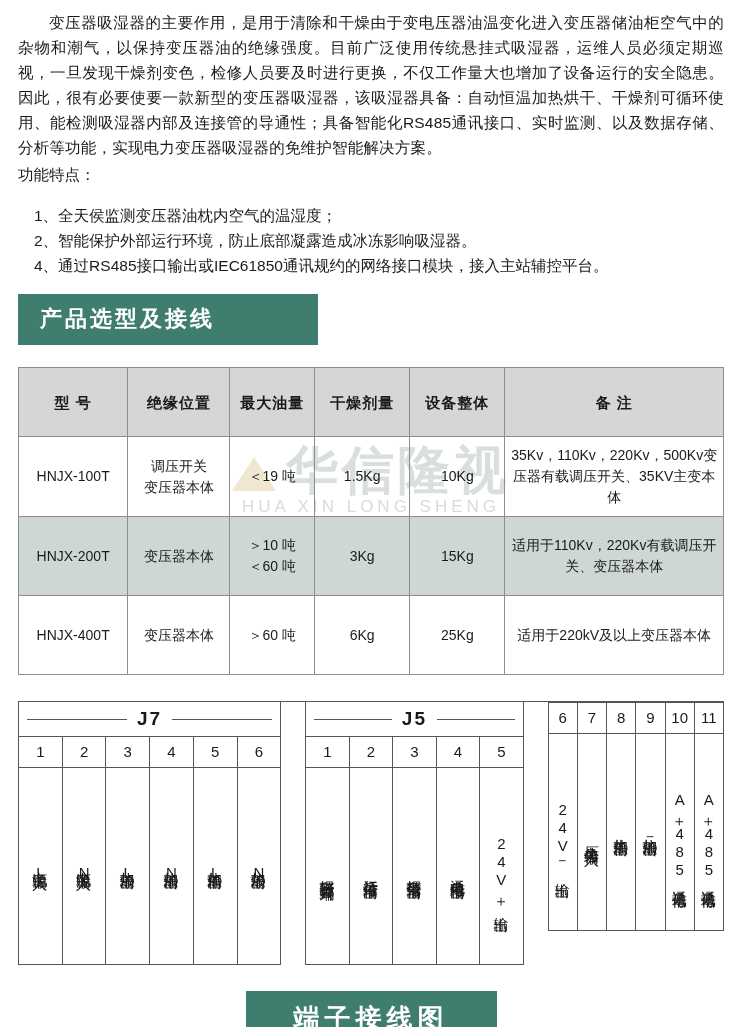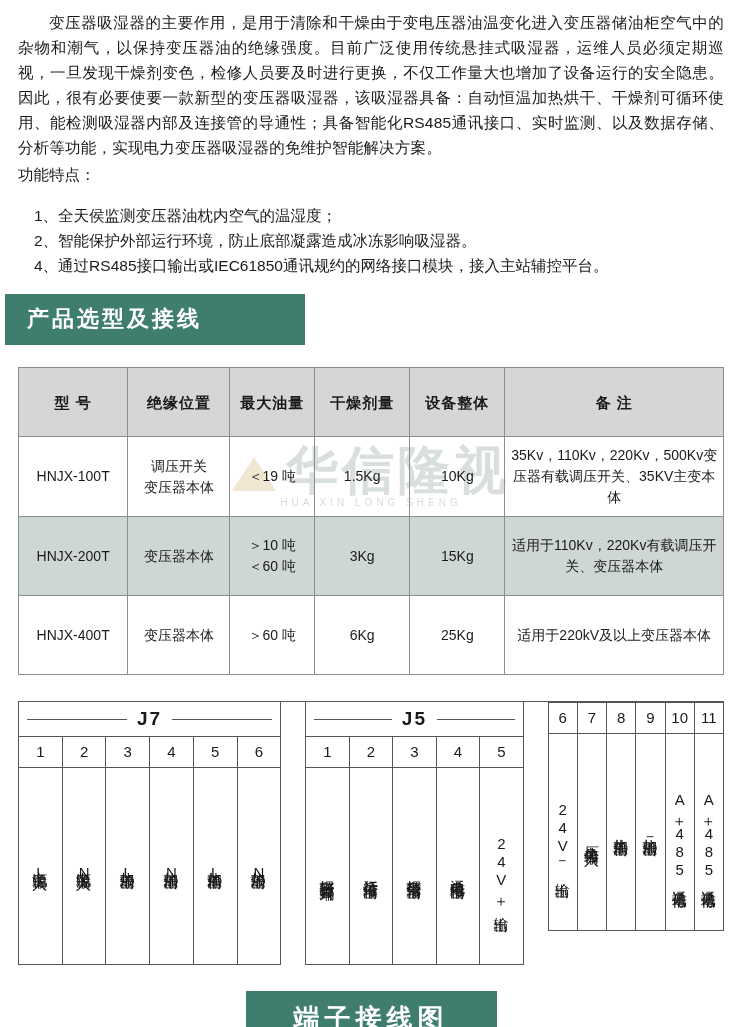--- a/index.html
+++ b/index.html
@@ -48,21 +48,21 @@
     padding: 0;
     list-style: none;
   }
   .features li {
     margin: 0;
   }
 
   
   .banner-wrap {
     margin-top: 16px;
-    padding: 0 5px;
+    padding: 0 18px;
   }
   .banner {
     background: #3f7d6e;
     color: #ffffff;
     font-size: 22px;
     font-weight: bold;
     letter-spacing: 3px;
     padding: 10px 22px 11px 22px;
     display: inline-block;
     min-width: 300px;
@@ -120,21 +120,21 @@
     user-select: none;
   }
   .watermark .wm-text {
     font-size: 52px;
     font-weight: bold;
     color: rgba(120, 140, 135, 0.28);
     letter-spacing: 4px;
     line-height: 54px;
   }
   .watermark .wm-sub {
-    font-size: 10px;
+    font-size: 17px;
     color: rgba(120, 140, 135, 0.30);
     letter-spacing: 4px;
   }
   .watermark .wm-mark {
     display: inline-block;
     width: 0; height: 0;
     border-left: 22px solid transparent;
     border-right: 22px solid transparent;
     border-bottom: 34px solid rgba(214, 184, 120, 0.35);
     margin-right: 10px;

